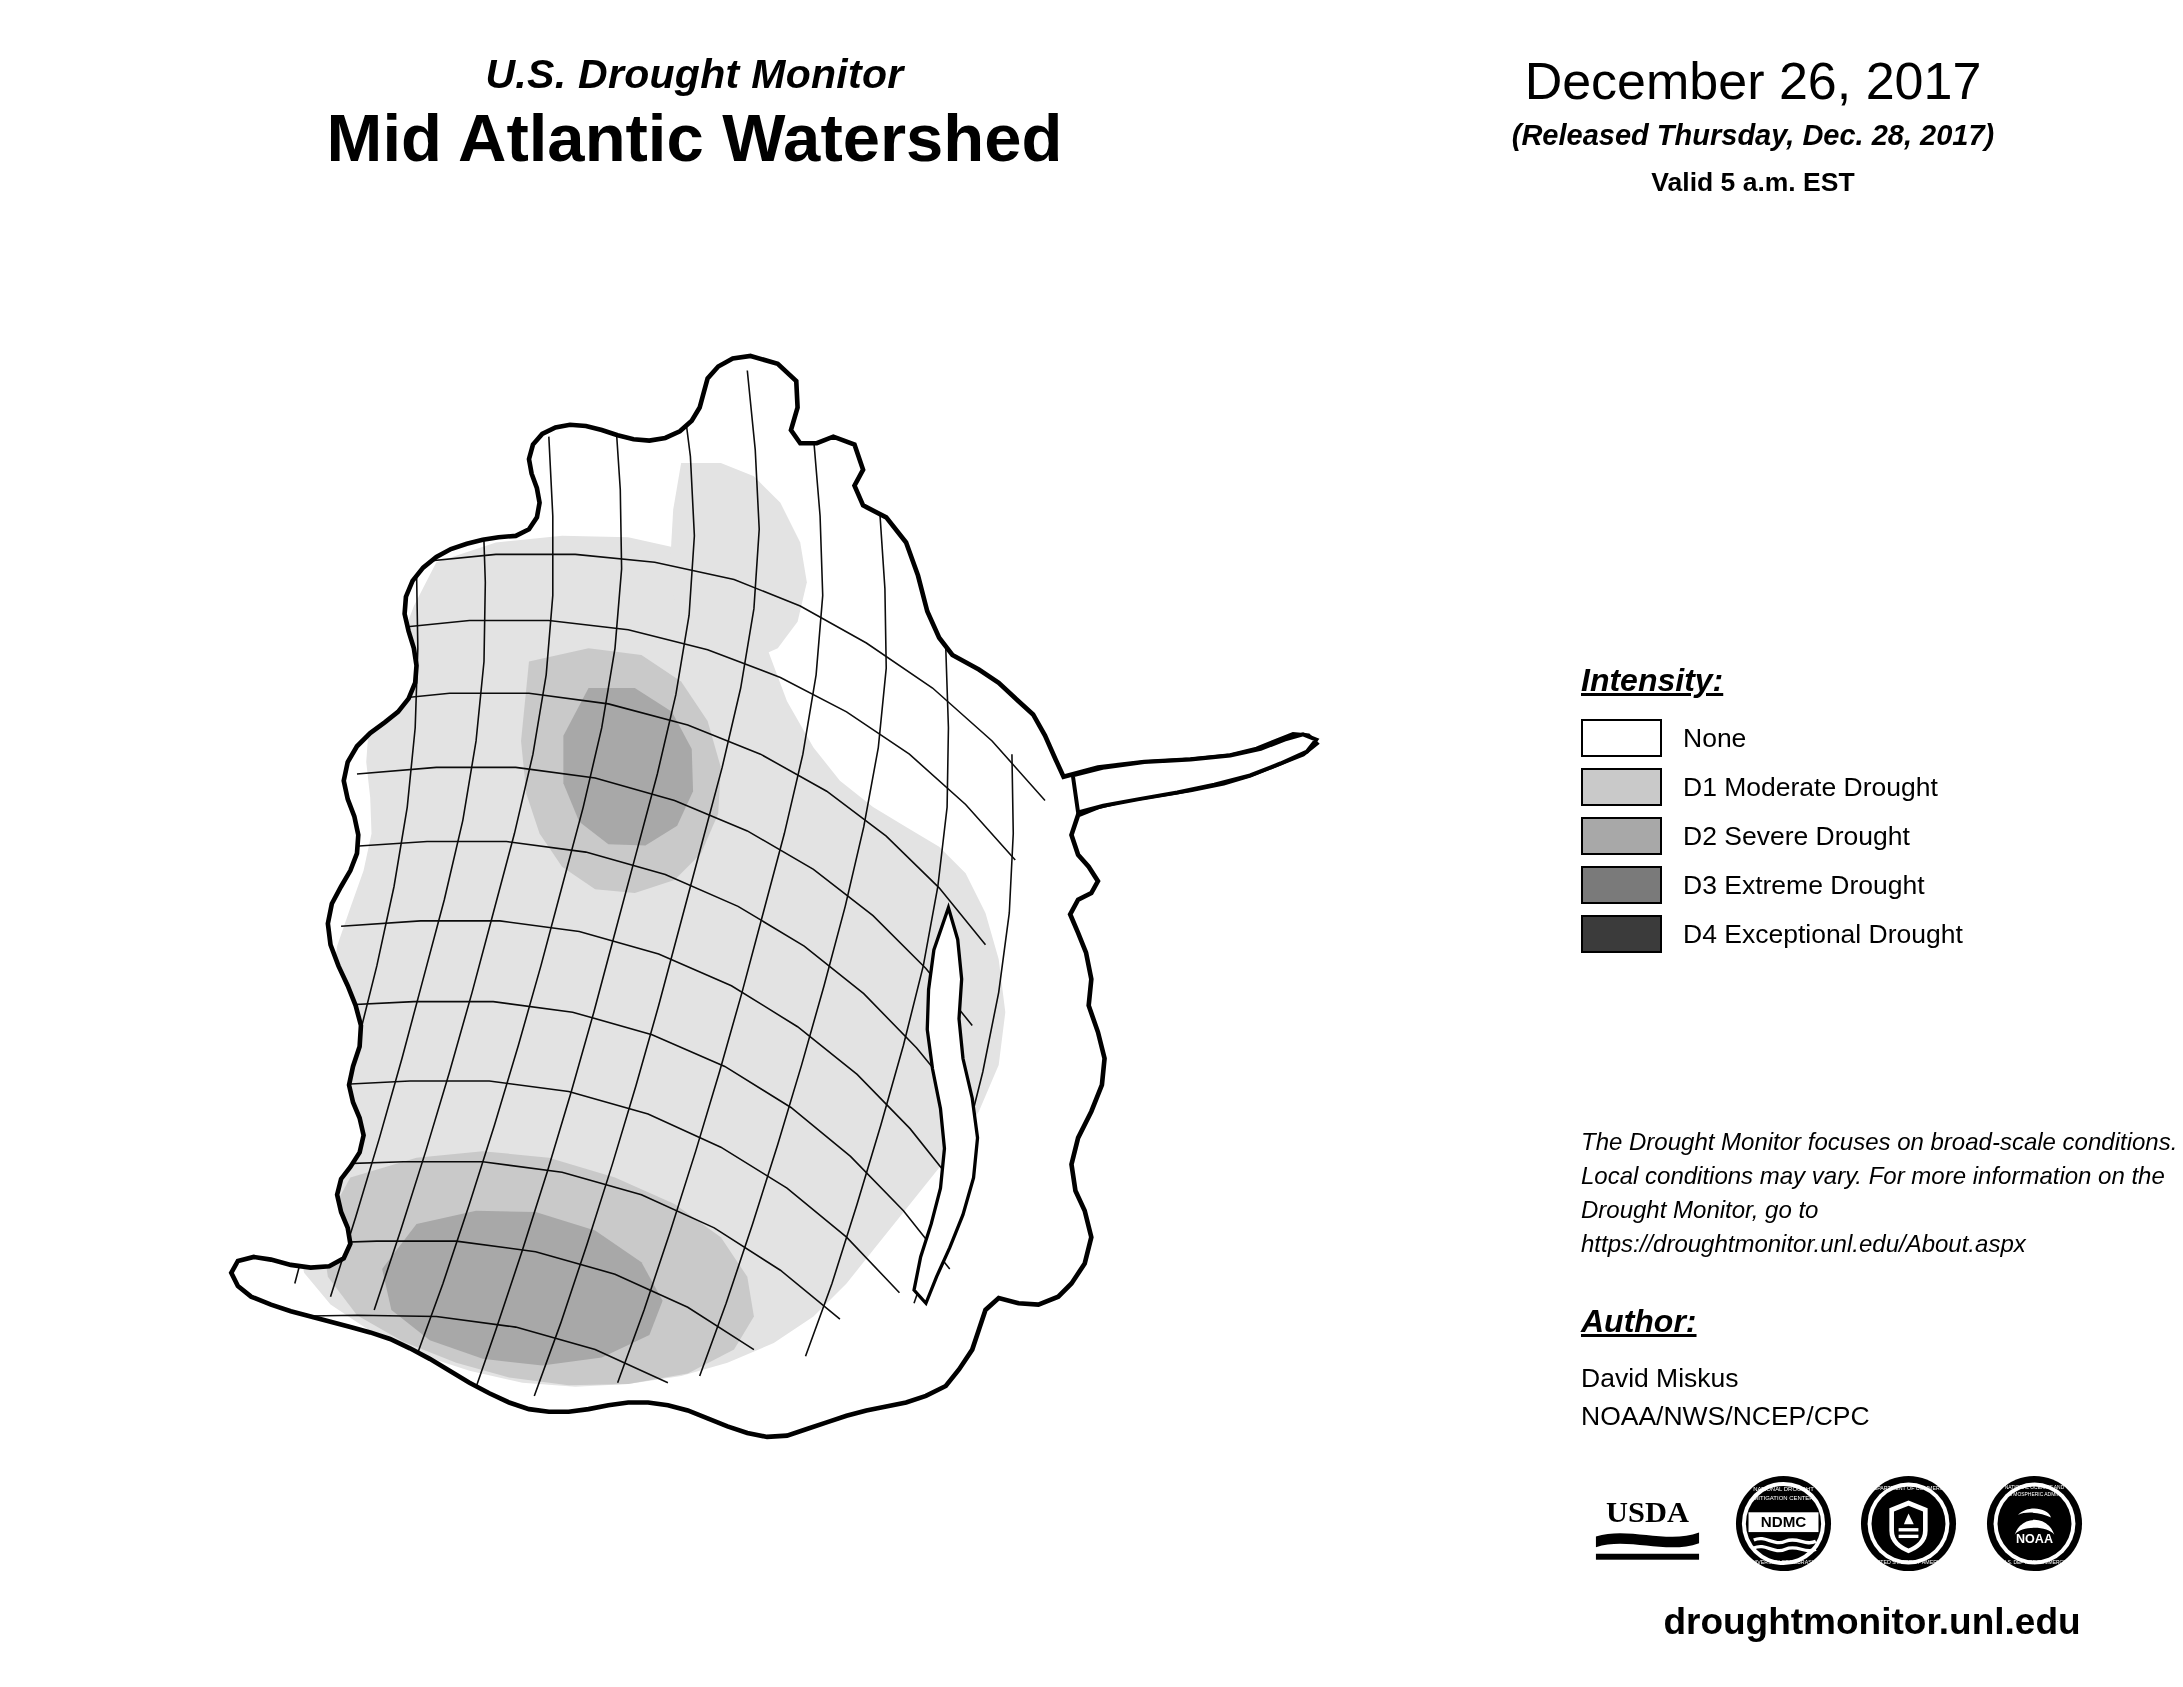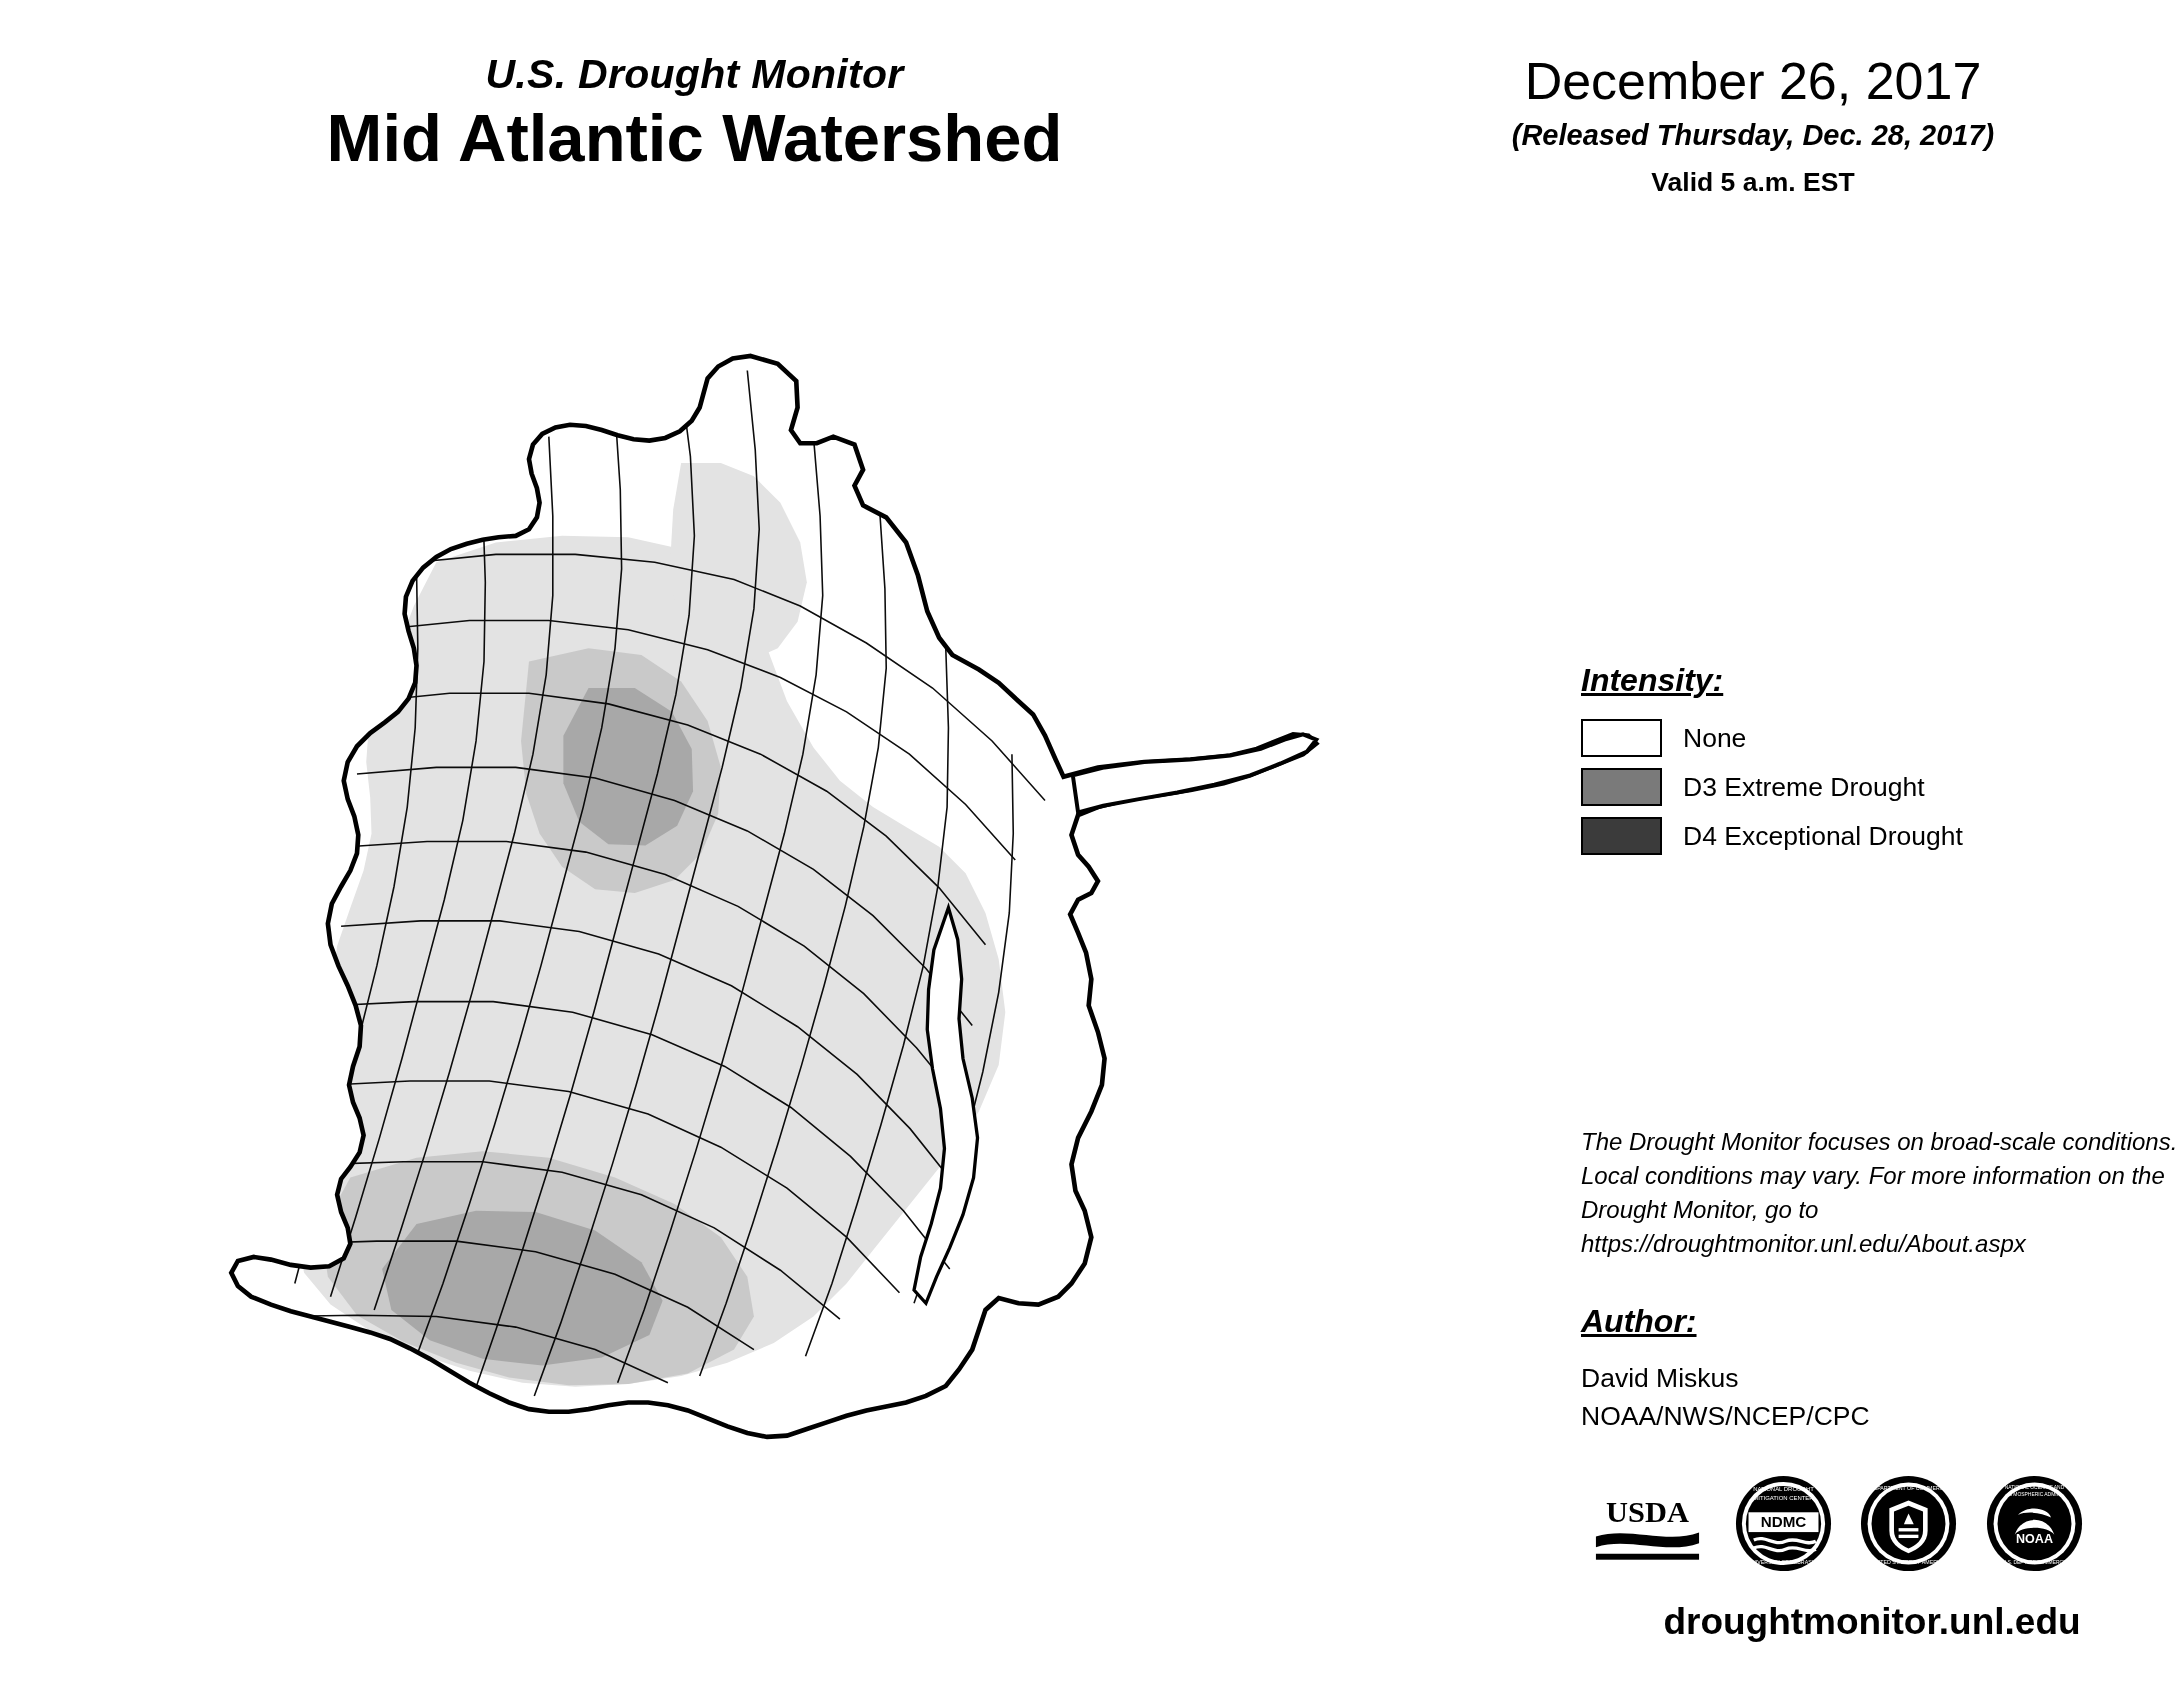--- a/index.html
+++ b/index.html
@@ -298,20 +298,28 @@
 </div>
 
 <div id="legend-panel">
   <div id="legend-title">Intensity:</div>
 
   <div class="legend-row">
     <div class="legend-swatch" style="background:#ffffff"></div>
     <div class="legend-label">None</div>
   </div>
   <div class="legend-row">
+    <div class="legend-swatch" style="background:#c9c9c9"></div>
+    <div class="legend-label">D1 Moderate Drought</div>
+  </div>
+  <div class="legend-row">
+    <div class="legend-swatch" style="background:#a8a8a8"></div>
+    <div class="legend-label">D2 Severe Drought</div>
+  </div>
+  <div class="legend-row">
     <div class="legend-swatch" style="background:#7a7a7a"></div>
     <div class="legend-label">D3 Extreme Drought</div>
   </div>
   <div class="legend-row">
     <div class="legend-swatch" style="background:#3b3b3b"></div>
     <div class="legend-label">D4 Exceptional Drought</div>
   </div>
 </div>
 
 <div id="disclaimer">The Drought Monitor focuses on broad-scale conditions. Local conditions may vary. For more information on the Drought Monitor, go to https://droughtmonitor.unl.edu/About.aspx</div>

